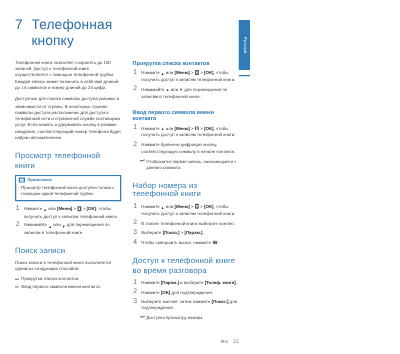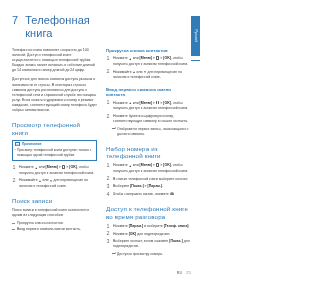--- a/index.html
+++ b/index.html
@@ -272,21 +272,21 @@
     color:#8c8c8c;
   }
 </style>
 </head>
 <body>
 
 <div class="page">
 
   <div class="chapter">
     <div class="chapter-num">7</div>
-    <div class="chapter-title">Телефонная книга</div>
+    <div class="chapter-title">Телефонная кнопку</div>
   </div>
 
   <div class="cols">
 
     <div class="col">
 
       <p class="body">Телефонная книга позволяет сохранять до 100 записей. Доступ к телефонной книге осуществляется с помощью телефонной трубки. Каждая запись может включать в себя имя длиной до 14 символов и номер длиной до 24 цифр.</p>
       <p class="body">Доступные для поиска символы доступа указаны в зависимости от страны. В некоторых странах символы доступа расположены для доступа к телефонной сети и справочной службе поставщика услуг. Если нажать и удерживать кнопку в режиме ожидания, соответствующий номер телефона будет набран автоматически.</p>
 
       <h2 class="sec">Просмотр телефонной книги</h2>

